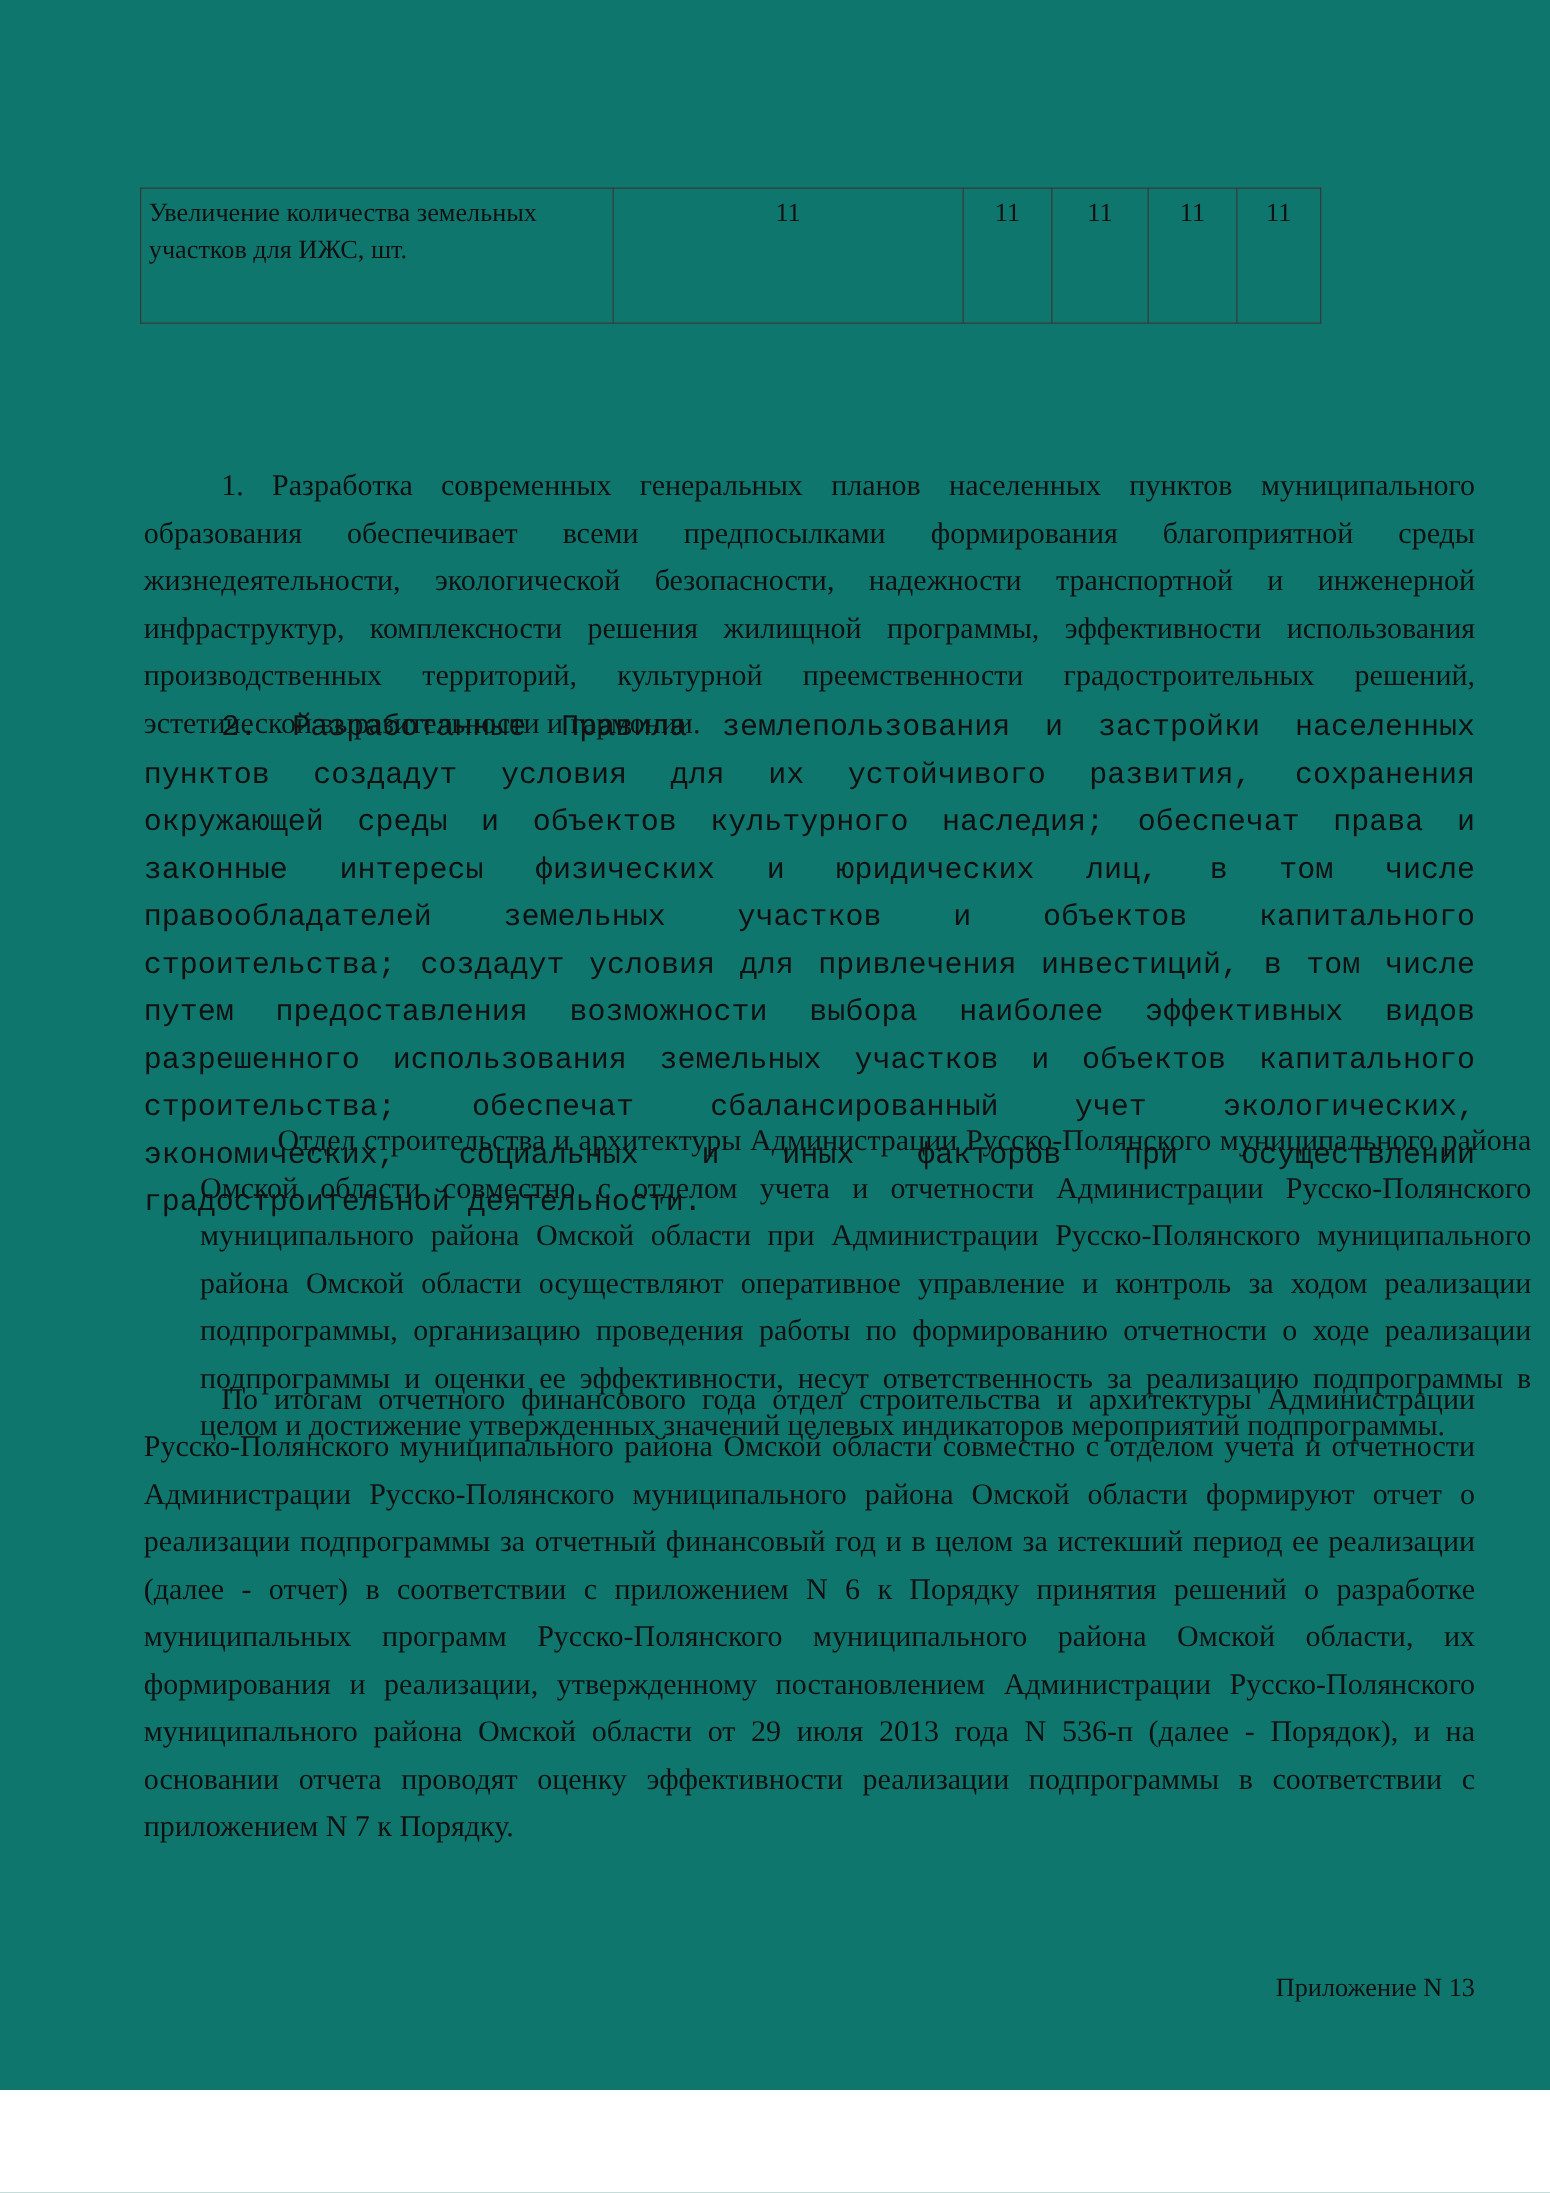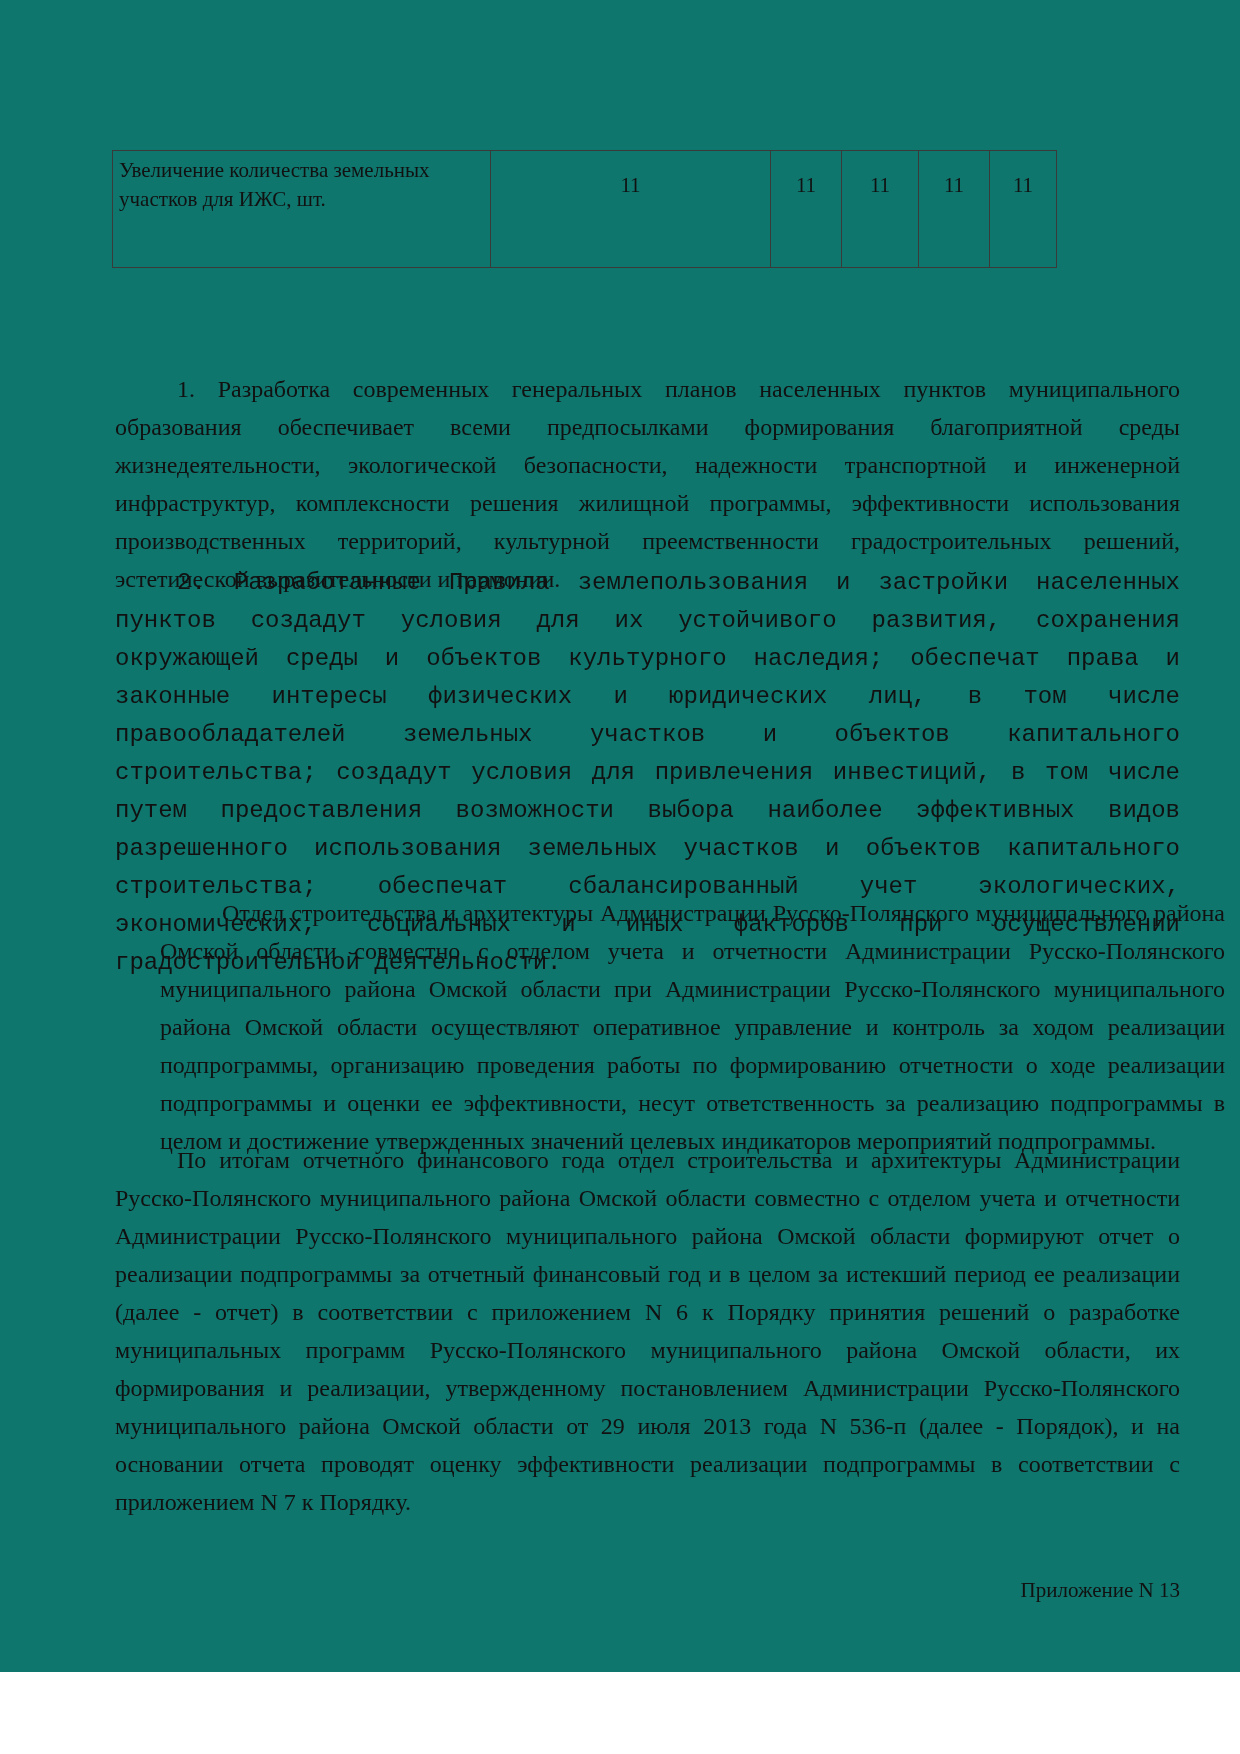--- a/index.html
+++ b/index.html
@@ -37,40 +37,40 @@
       border: 1.5px solid #3a3a3a;
       vertical-align: top;
       padding: 0;
     }
     .ind-table td.label {
       text-align: left;
       padding: 5px 6px 6px 6px;
     }
     .ind-table td.num {
       text-align: center;
-      padding-top: 20px;
+      padding-top: 5px;
     }
     .ind-table tr.r1 td { height: 96px; }
     .ind-table tr.r2 td { height: 69px; }
 
     
     .para {
       position: absolute;
       left: 115px;
       width: 1065px;
       margin: 0;
       font-size: 24px;
       line-height: 38px;
       text-align: justify;
       text-indent: 62px;
     }
     #p1 { top: 370px; }
     #p2 { top: 564px; font-family: Liberation Mono, monospace; }
     #p3 { top: 894px; margin-left: 45px; }
-    #p4 { top: 1141px; }
+    #p4 { top: 1101px; }
 
     .heading {
       position: absolute;
       left: 115px;
       width: 1065px;
       top: 827px;
       margin: 0;
       text-align: center;
       font-weight: bold;
       font-size: 25px;

